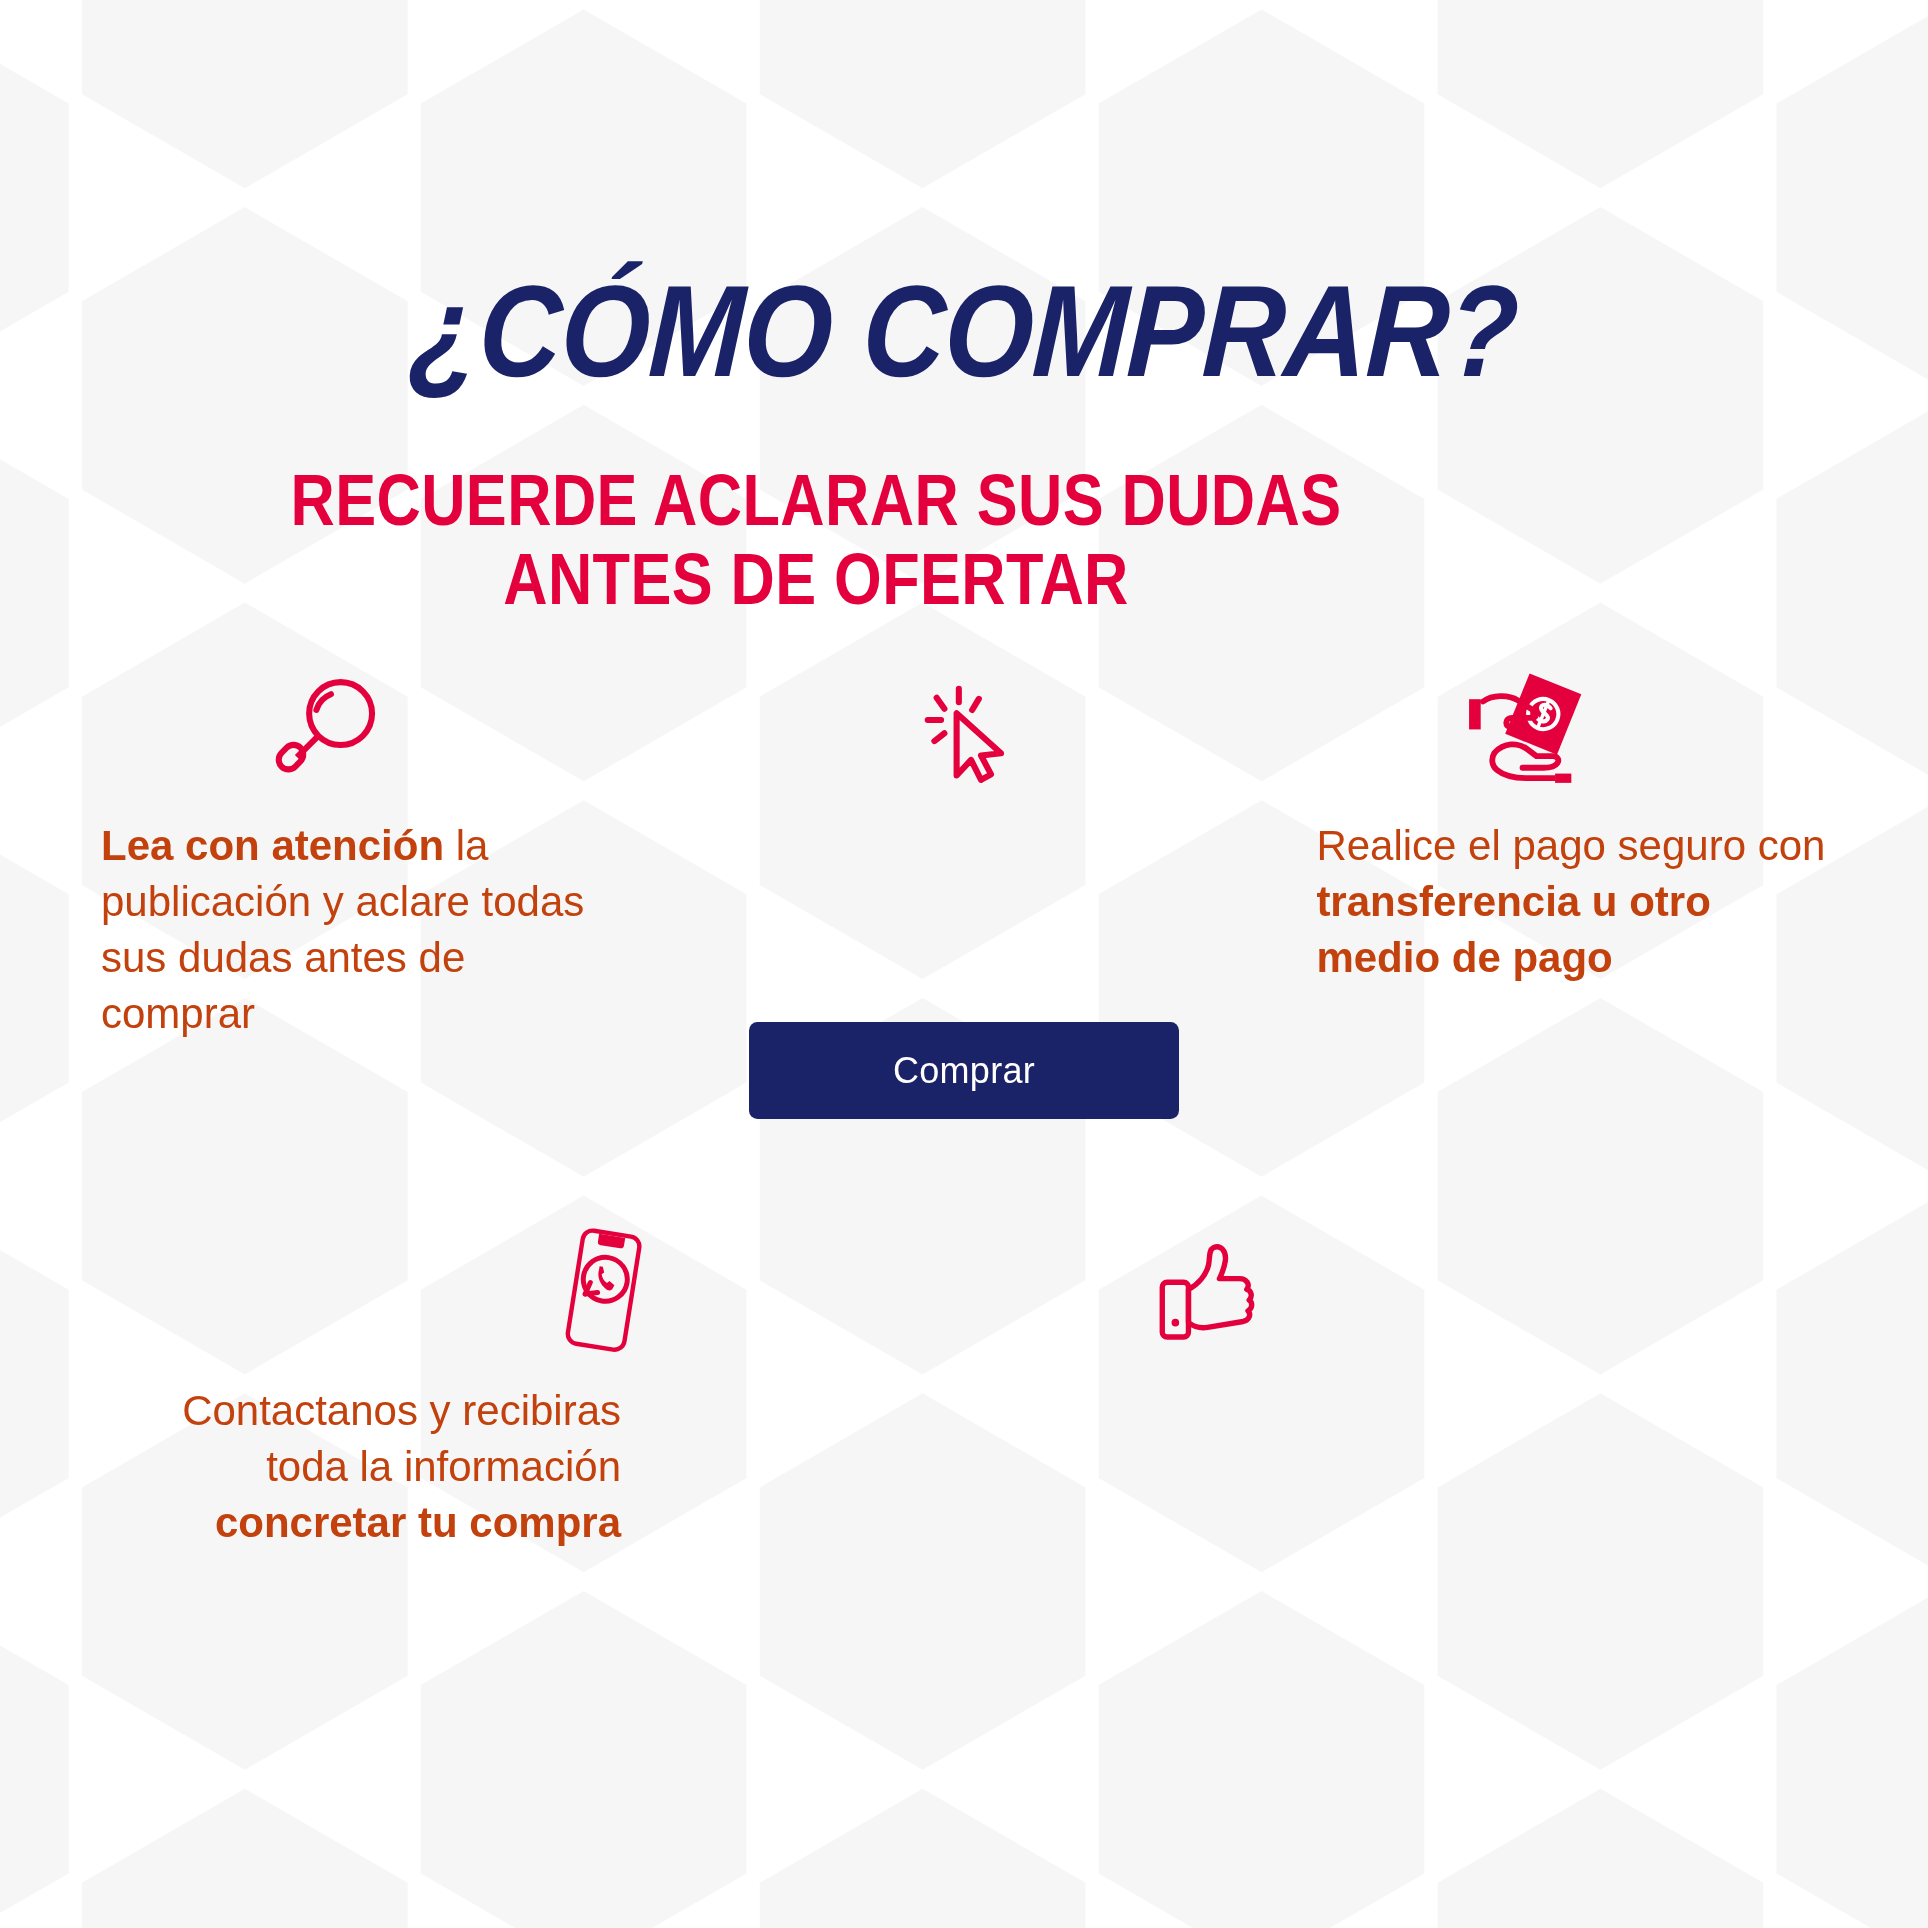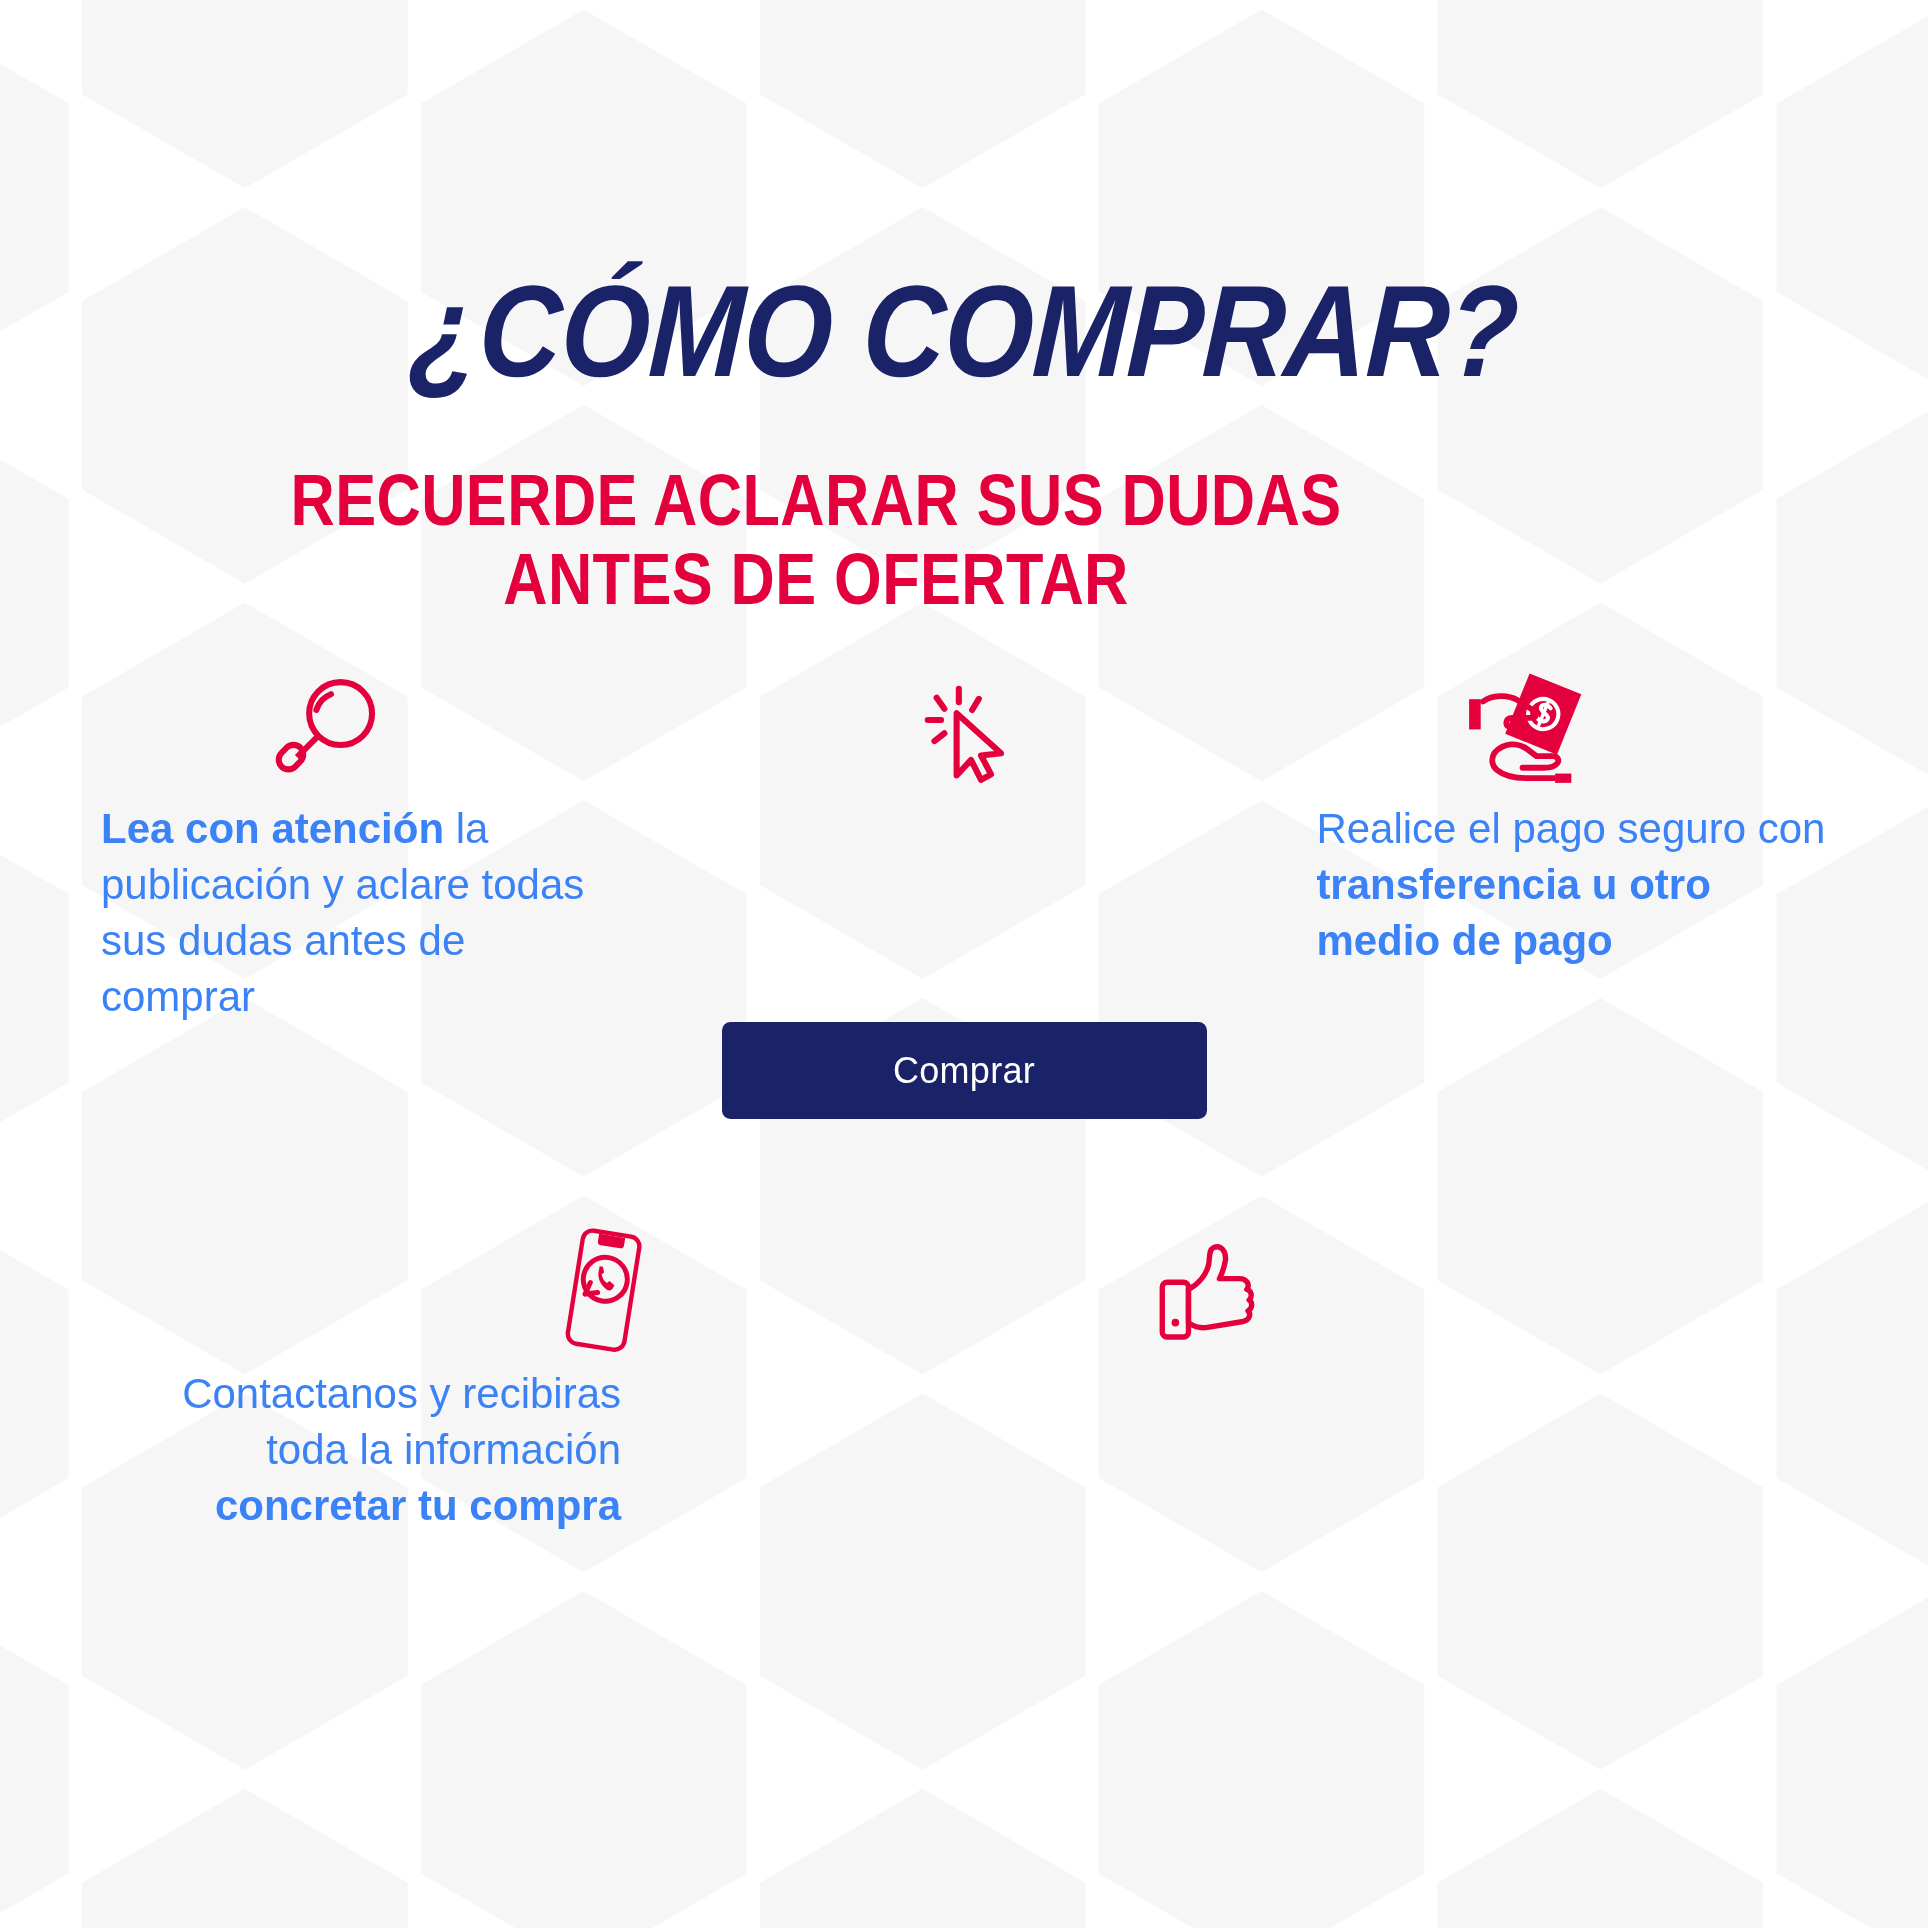--- a/index.html
+++ b/index.html
@@ -82,36 +82,36 @@
   }
   .icon-box.ic-left{justify-content:flex-start;padding-left:212px;}
   .icon-box.ic-center{justify-content:center;}
   .icon-box.ic-right{justify-content:flex-end;padding-right:198px;}
 
   .desc{
     font-family:"Liberation Sans", sans-serif;
     font-weight:normal;
     font-size:42px;
     line-height:1.33;
-    color:#3b82f6;
-    margin-top:10px;
+    color:#c2410c;
+    margin-top:27px;
   }
   .desc b{font-weight:bold;}
   .al-left{text-align:left;padding-left:45px;padding-right:38px;}
   .al-center{text-align:center;padding:0 22.6px;}
   .al-right{text-align:right;padding-right:38px;padding-left:38px;}
 
   
   .btn-row{
     position:absolute;
     top:1022px;left:0;width:1928px;
     display:flex;justify-content:center;
   }
   .comprar-btn{
-    width:485px;height:97px;
+    width:430px;height:97px;
     background:#1b2368;
     border:none;border-radius:8.5px;
     color:#ffffff;
     font-family:"Liberation Sans", sans-serif;
     font-size:36px;
     font-weight:normal;
     letter-spacing:0.3px;
     cursor:pointer;
     display:flex;align-items:center;justify-content:center;
   }

